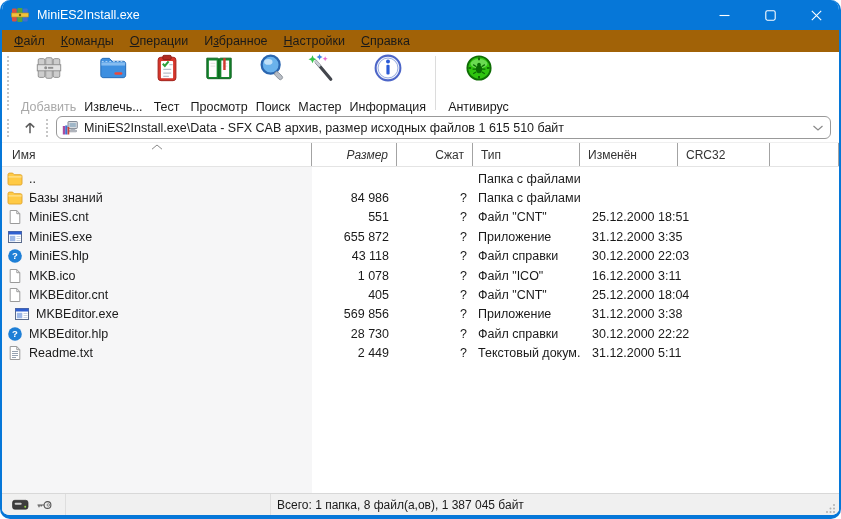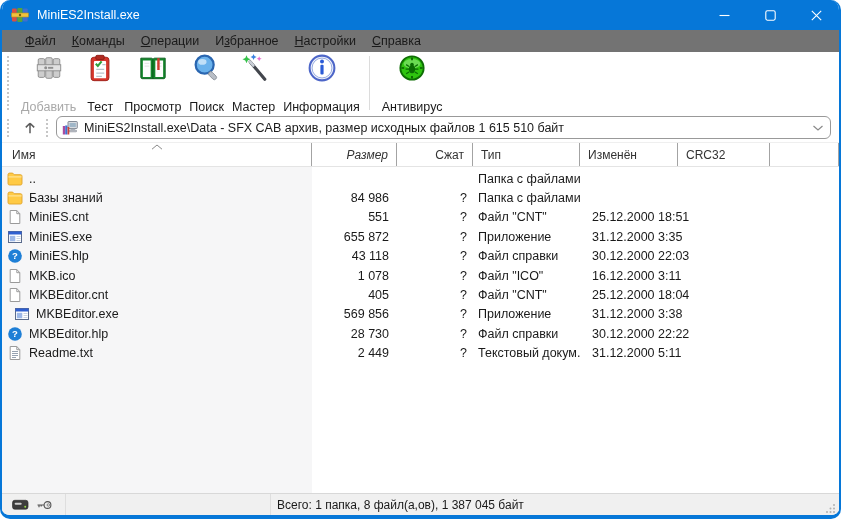--- a/index.html
+++ b/index.html
@@ -14,21 +14,21 @@
   html,body{margin:0;padding:0;background:#fff}
   body{font-family:"Liberation Sans",sans-serif;color:#1a1a1a}
   .window{position:relative;width:841px;height:519px;border-radius:10px;overflow:hidden;background:#fff;
     border-left:2px solid var(--titlebar-blue);border-right:2px solid var(--titlebar-blue);border-bottom:4px solid var(--titlebar-blue)}
   
   .titlebar{height:30px;background:var(--titlebar-blue);display:flex;align-items:center;padding-left:9px;gap:8px}
   .titlebar .title{color:#fff;font-size:12.5px}
   .win-controls{margin-left:auto;display:flex;height:100%}
   .win-btn{width:46px;height:100%;display:flex;align-items:center;justify-content:center;cursor:default}
   
-  .menubar{height:22px;display:flex;align-items:center;padding-left:15px;font-size:12.5px;background:#737373}
+  .menubar{height:22px;display:flex;align-items:center;padding-left:4px;font-size:12.5px;background:#a16207}
   .menu-item{padding:2px 8px;white-space:nowrap}
   .menu-item .accel{text-decoration:underline}
   
   .toolbar{height:63px;display:flex;align-items:center;background:#fff;padding:1px 0 2px 5px}
   .gripper{width:5px;align-self:center;border-left:2px dotted #c6c6c6;margin-right:5px}
   .toolbar .gripper{height:54px}
   .tb-btn{display:flex;flex-direction:column;align-items:center;justify-content:flex-start;padding:1px 3px;margin:12px 1px;font-size:12.5px;gap:16px}
   .tb-btn .tb-icon{width:32px;height:32px;display:flex;align-items:center;justify-content:center}
   .tb-btn.disabled .tb-label{color:#a8a8a8}
   .tb-sep{width:1px;height:54px;background:#dcdcdc;margin:0 8px 0 5px}
@@ -116,20 +116,31 @@
               <rect x="4.5" y="6" width="7" height="20" rx="1.5"></rect>
               <rect x="12.5" y="5" width="7" height="22" rx="1.5"></rect>
               <rect x="20.5" y="6" width="7" height="20" rx="1.5"></rect>
             </g>
             <rect x="3.5" y="12.5" width="25" height="6.5" fill="#e2e2e2" stroke="#8f8f8f"></rect>
             <circle cx="12.5" cy="15.8" r="1.6" fill="#8f8f8f"></circle>
             <rect x="15" y="14.8" width="5.5" height="2" fill="#8f8f8f"></rect>
           </svg>
         </span>
         <span class="tb-label">Добавить</span>
+      </div>
+      <div class="tb-btn">
+        <span class="tb-icon">
+          <svg width="30" height="30" viewBox="0 0 32 32">
+            <path d="M3 8.2c0-1.4 1.1-2.5 2.5-2.5h6.6l3 3.1H27c1.4 0 2.5 1.1 2.5 2.5v12.5c0 1.4-1.1 2.5-2.5 2.5H5.5c-1.4 0-2.5-1.1-2.5-2.5z" fill="#3d8fe0" stroke="#1f67b5"></path>
+            <rect x="3.6" y="10" width="25.3" height="3.4" fill="#85bcf0"></rect>
+            <path d="M4 9h24" stroke="#b9d9f7" stroke-width="1" stroke-dasharray="2 2"></path>
+            <rect x="17.5" y="20.5" width="8.5" height="2.8" rx="1.4" fill="#e84a3c"></rect>
+          </svg>
+        </span>
+        <span class="tb-label">Извлечь...</span>
       </div>
       <div class="tb-btn">
         <span class="tb-icon">
           <svg width="30" height="30" viewBox="0 0 32 32">
             <rect x="6.5" y="4.5" width="19" height="25" rx="3" fill="var(--test-red)" stroke="#9e1f17"></rect>
             <rect x="9.5" y="8.5" width="13" height="18.5" rx="1" fill="#fff"></rect>
             <rect x="11.5" y="2.5" width="9" height="4.5" rx="1.5" fill="#b02a21" stroke="#8c1f18"></rect>
             <path d="M11.5 11.5l2.2 2.3 4-4.8" fill="none" stroke="#2fa03c" stroke-width="2.2"></path>
             <path d="M18.5 12.5h3.5M12 17.5h8.5M12 21.5h8.5M12 25h6" stroke="#b9c2cc" stroke-width="1.3"></path>
           </svg>

